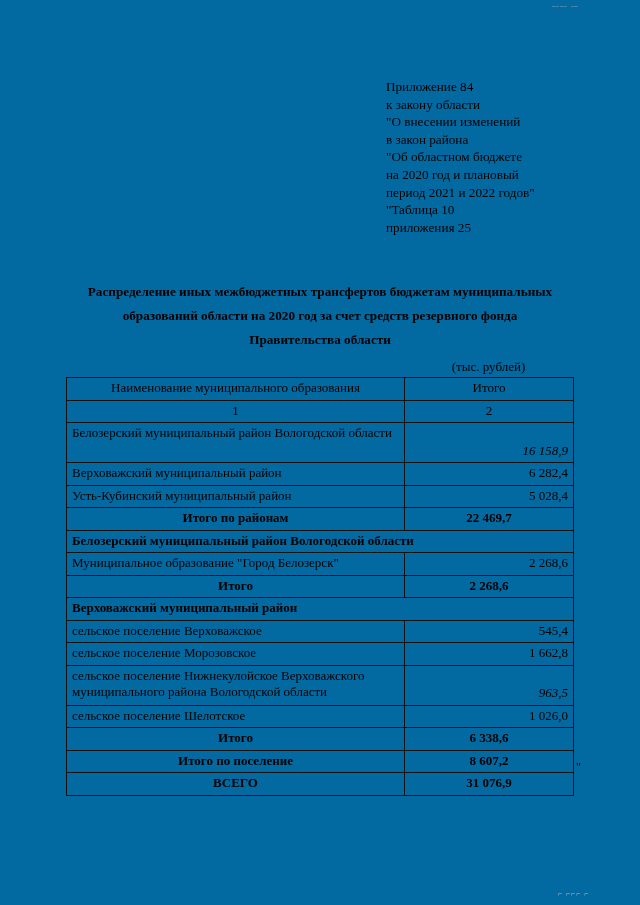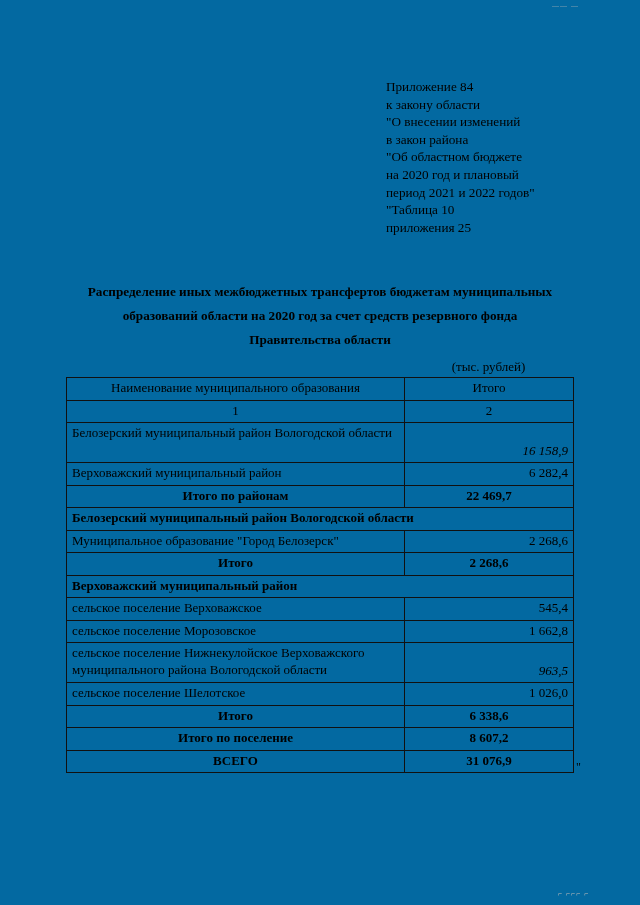--- a/index.html
+++ b/index.html
@@ -148,20 +148,24 @@
           <td>2</td>
         </tr>
       <tr class=" tall">
             <td class="name">Белозерский муниципальный район Вологодской области</td>
             <td class="amount low">16 158,9</td>
           </tr>
           <tr>
             <td class="name">Верховажский муниципальный район</td>
             <td class="amount">6 282,4</td>
           </tr>
+          <tr>
+            <td class="name">Усть-Кубинский муниципальный район</td>
+            <td class="amount">5 028,4</td>
+          </tr>
           <tr class="bold">
             <td class="name">Итого по районам</td>
             <td class="amount">22 469,7</td>
           </tr>
           <tr>
             <td class="section" colspan="2">Белозерский муниципальный район Вологодской области</td>
           </tr>
           <tr>
             <td class="name">Муниципальное образование "Город Белозерск"</td>
             <td class="amount">2 268,6</td>

